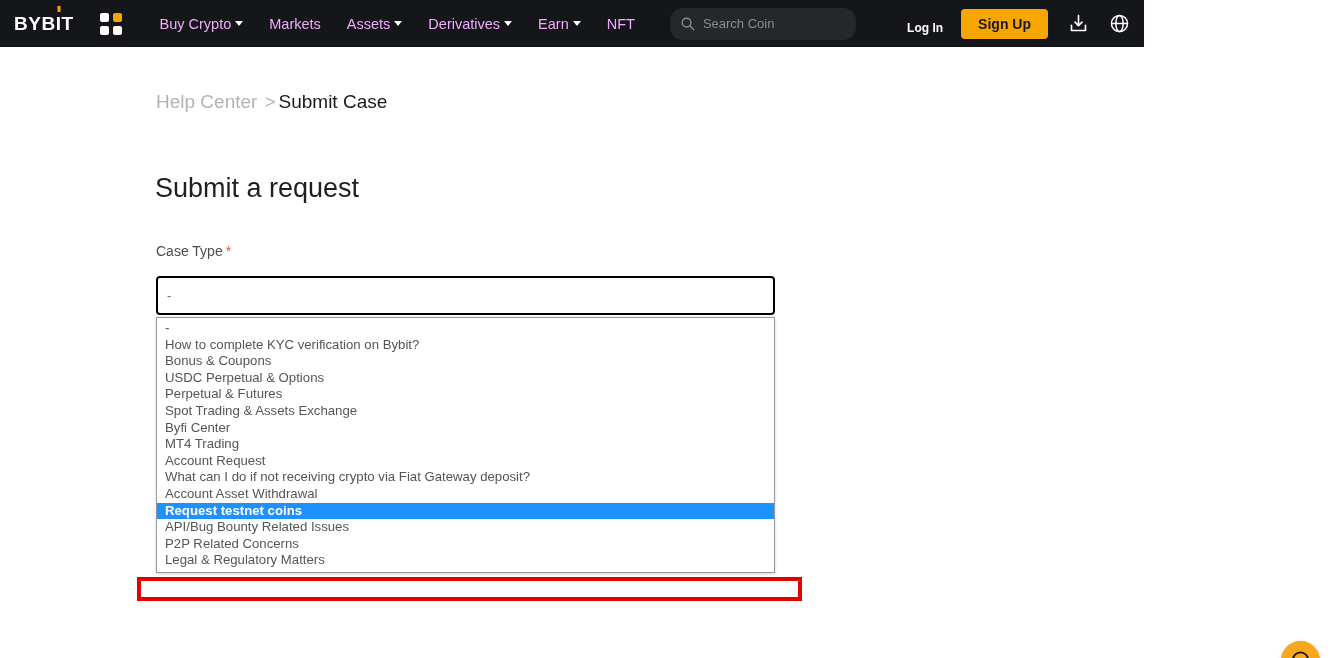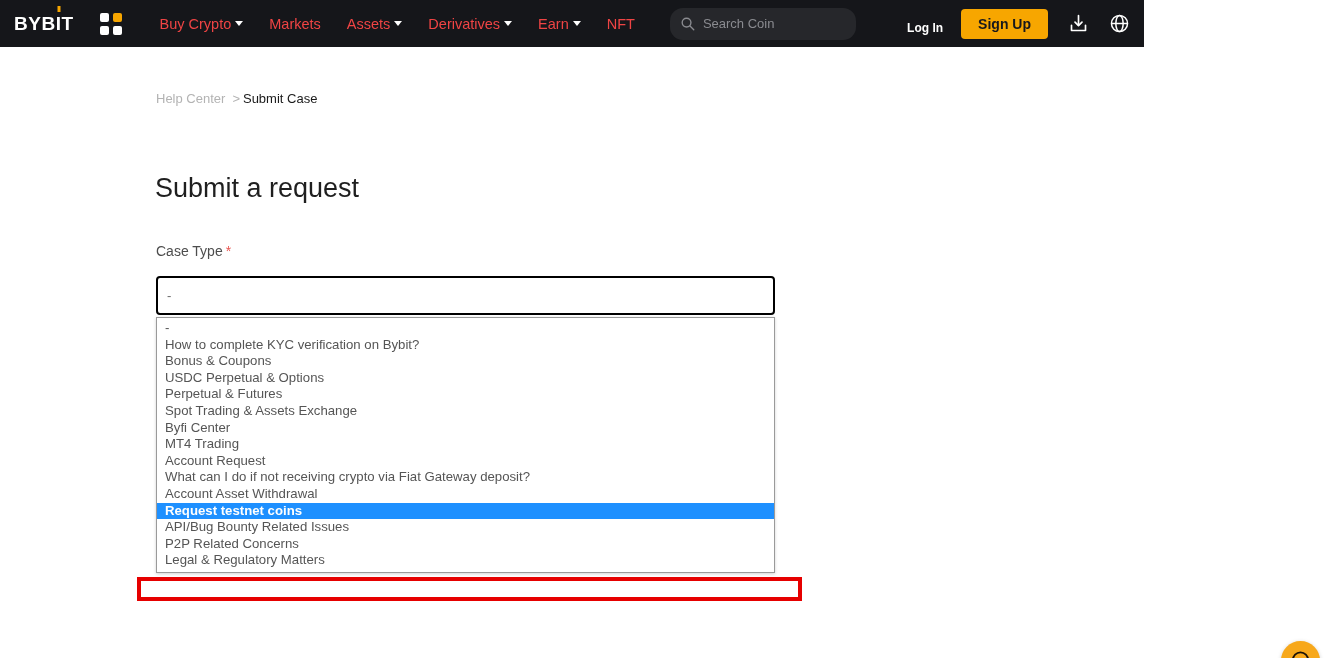--- a/index.html
+++ b/index.html
@@ -44,21 +44,21 @@
     display: grid;
     grid-template-columns: 9px 9px;
     grid-template-rows: 9px 9px;
     gap: 4px;
   }
   .grid-icon i { display: block; background: #ffffff; border-radius: 2px; }
   .grid-icon i.accent { background: #f7a600; }
 
   .navlinks { display: flex; align-items: center; margin-left: 25px; }
   .navitem {
-    color: #ef4444;
+    color: #f0abfc;
     font-size: 14.5px;
     padding: 0 13px;
     cursor: pointer;
     display: flex;
     align-items: center;
     white-space: nowrap;
     justify-content: center;
   }
   .caret {
     display: inline-block;
@@ -123,21 +123,21 @@
     display: flex;
     align-items: center;
   }
 
   
   .page { position: absolute; top: 47px; left: 0; width: 1336px; height: 611px; background: #fff; }
 
   .breadcrumb {
     position: absolute;
     left: 156px; top: 44px;
-    font-size: 13px;
+    font-size: 19px;
     display: flex;
     align-items: baseline;
   }
   .bc-root { color: #b3b3b3; cursor: pointer; }
   .bc-sep { color: #b3b3b3; margin: 0 3px 0 7px; }
   .bc-current { color: #1a1a1a; }
 
   .page-title {
     position: absolute;
     left: 155px; top: 126px;

